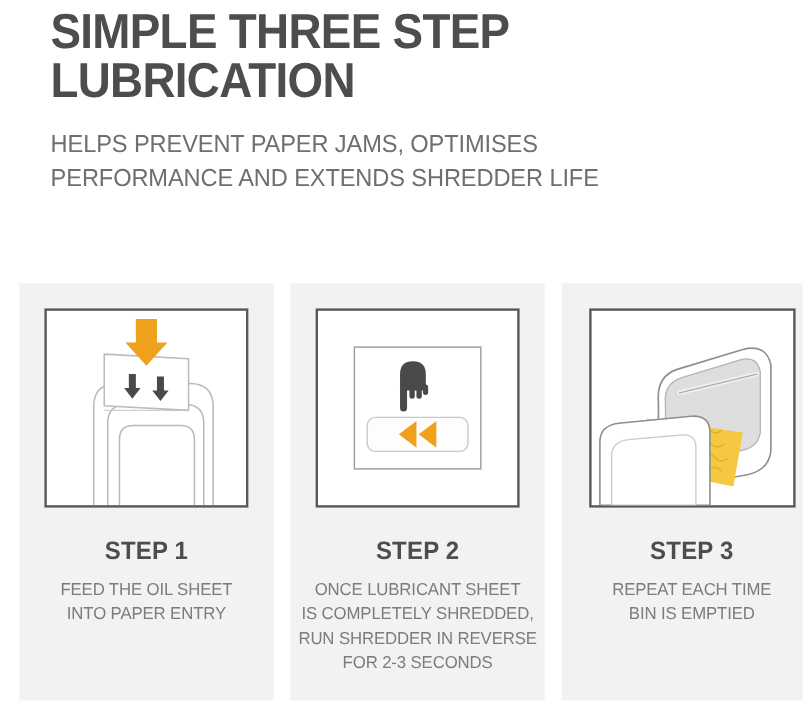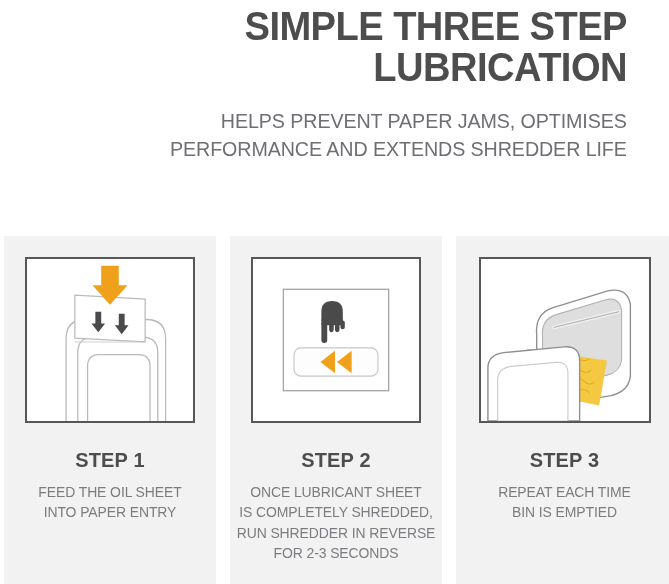--- a/index.html
+++ b/index.html
@@ -11,21 +11,21 @@
     width: 669px;
     height: 584px;
     font-family: "Liberation Sans", sans-serif;
     overflow: hidden;
     position: relative;
   }
 
   
   .header {
     padding-top: 6px;
-    text-align: right;
+    text-align: left;
   }
   .title {
     color: #4d4d4d;
     font-size: 41px;
     font-weight: bold;
     line-height: 0.99;
     letter-spacing: -0.6px;
     transform: scaleX(0.93);
     transform-origin: center top;
     margin: 0;
@@ -41,21 +41,21 @@
     transform: scaleX(0.96);
     transform-origin: center top;
     margin: 20px 0 0 0;
     padding: 0 30px;
   }
   .subtitle span { display: block; }
 
   
   .panels {
     position: absolute;
-    left: 4px;
+    left: 16px;
     top: 236px;
     width: 580px;
     height: 348px;
     display: flex;
     background: #ffffff;
   }
   .panel {
     background: #f2f2f2;
     position: relative;
     flex: 0 0 auto;

